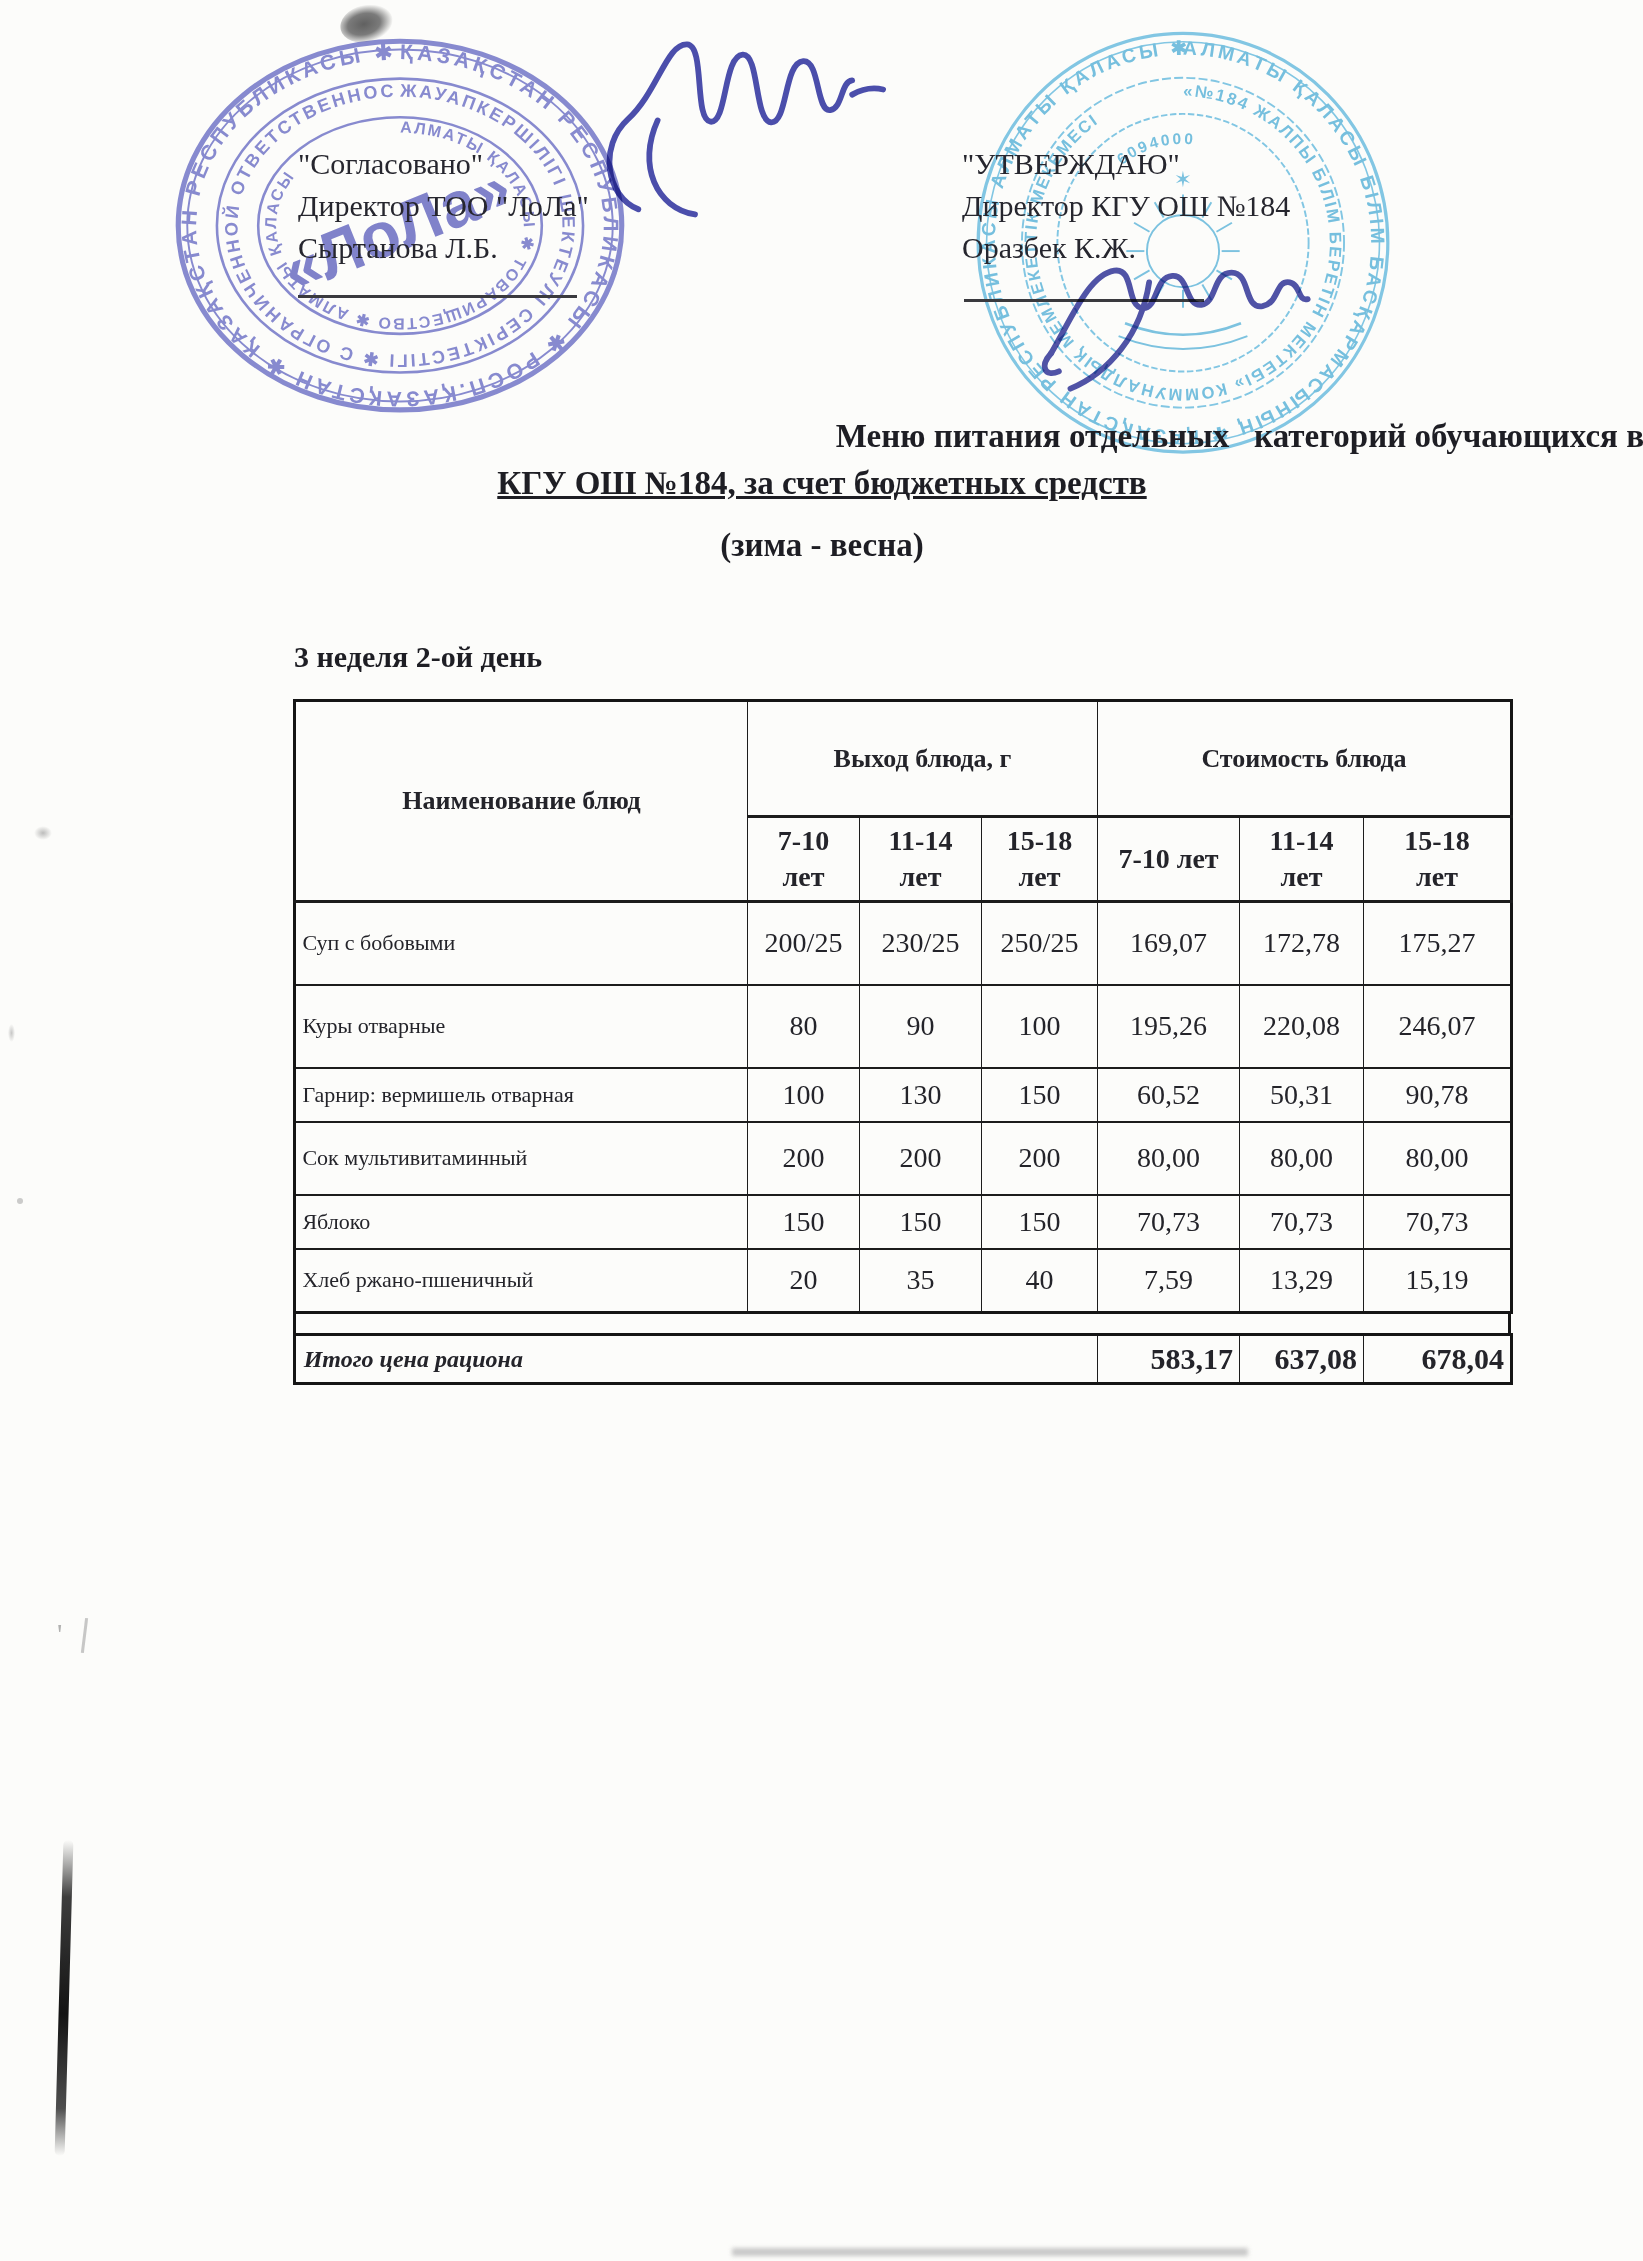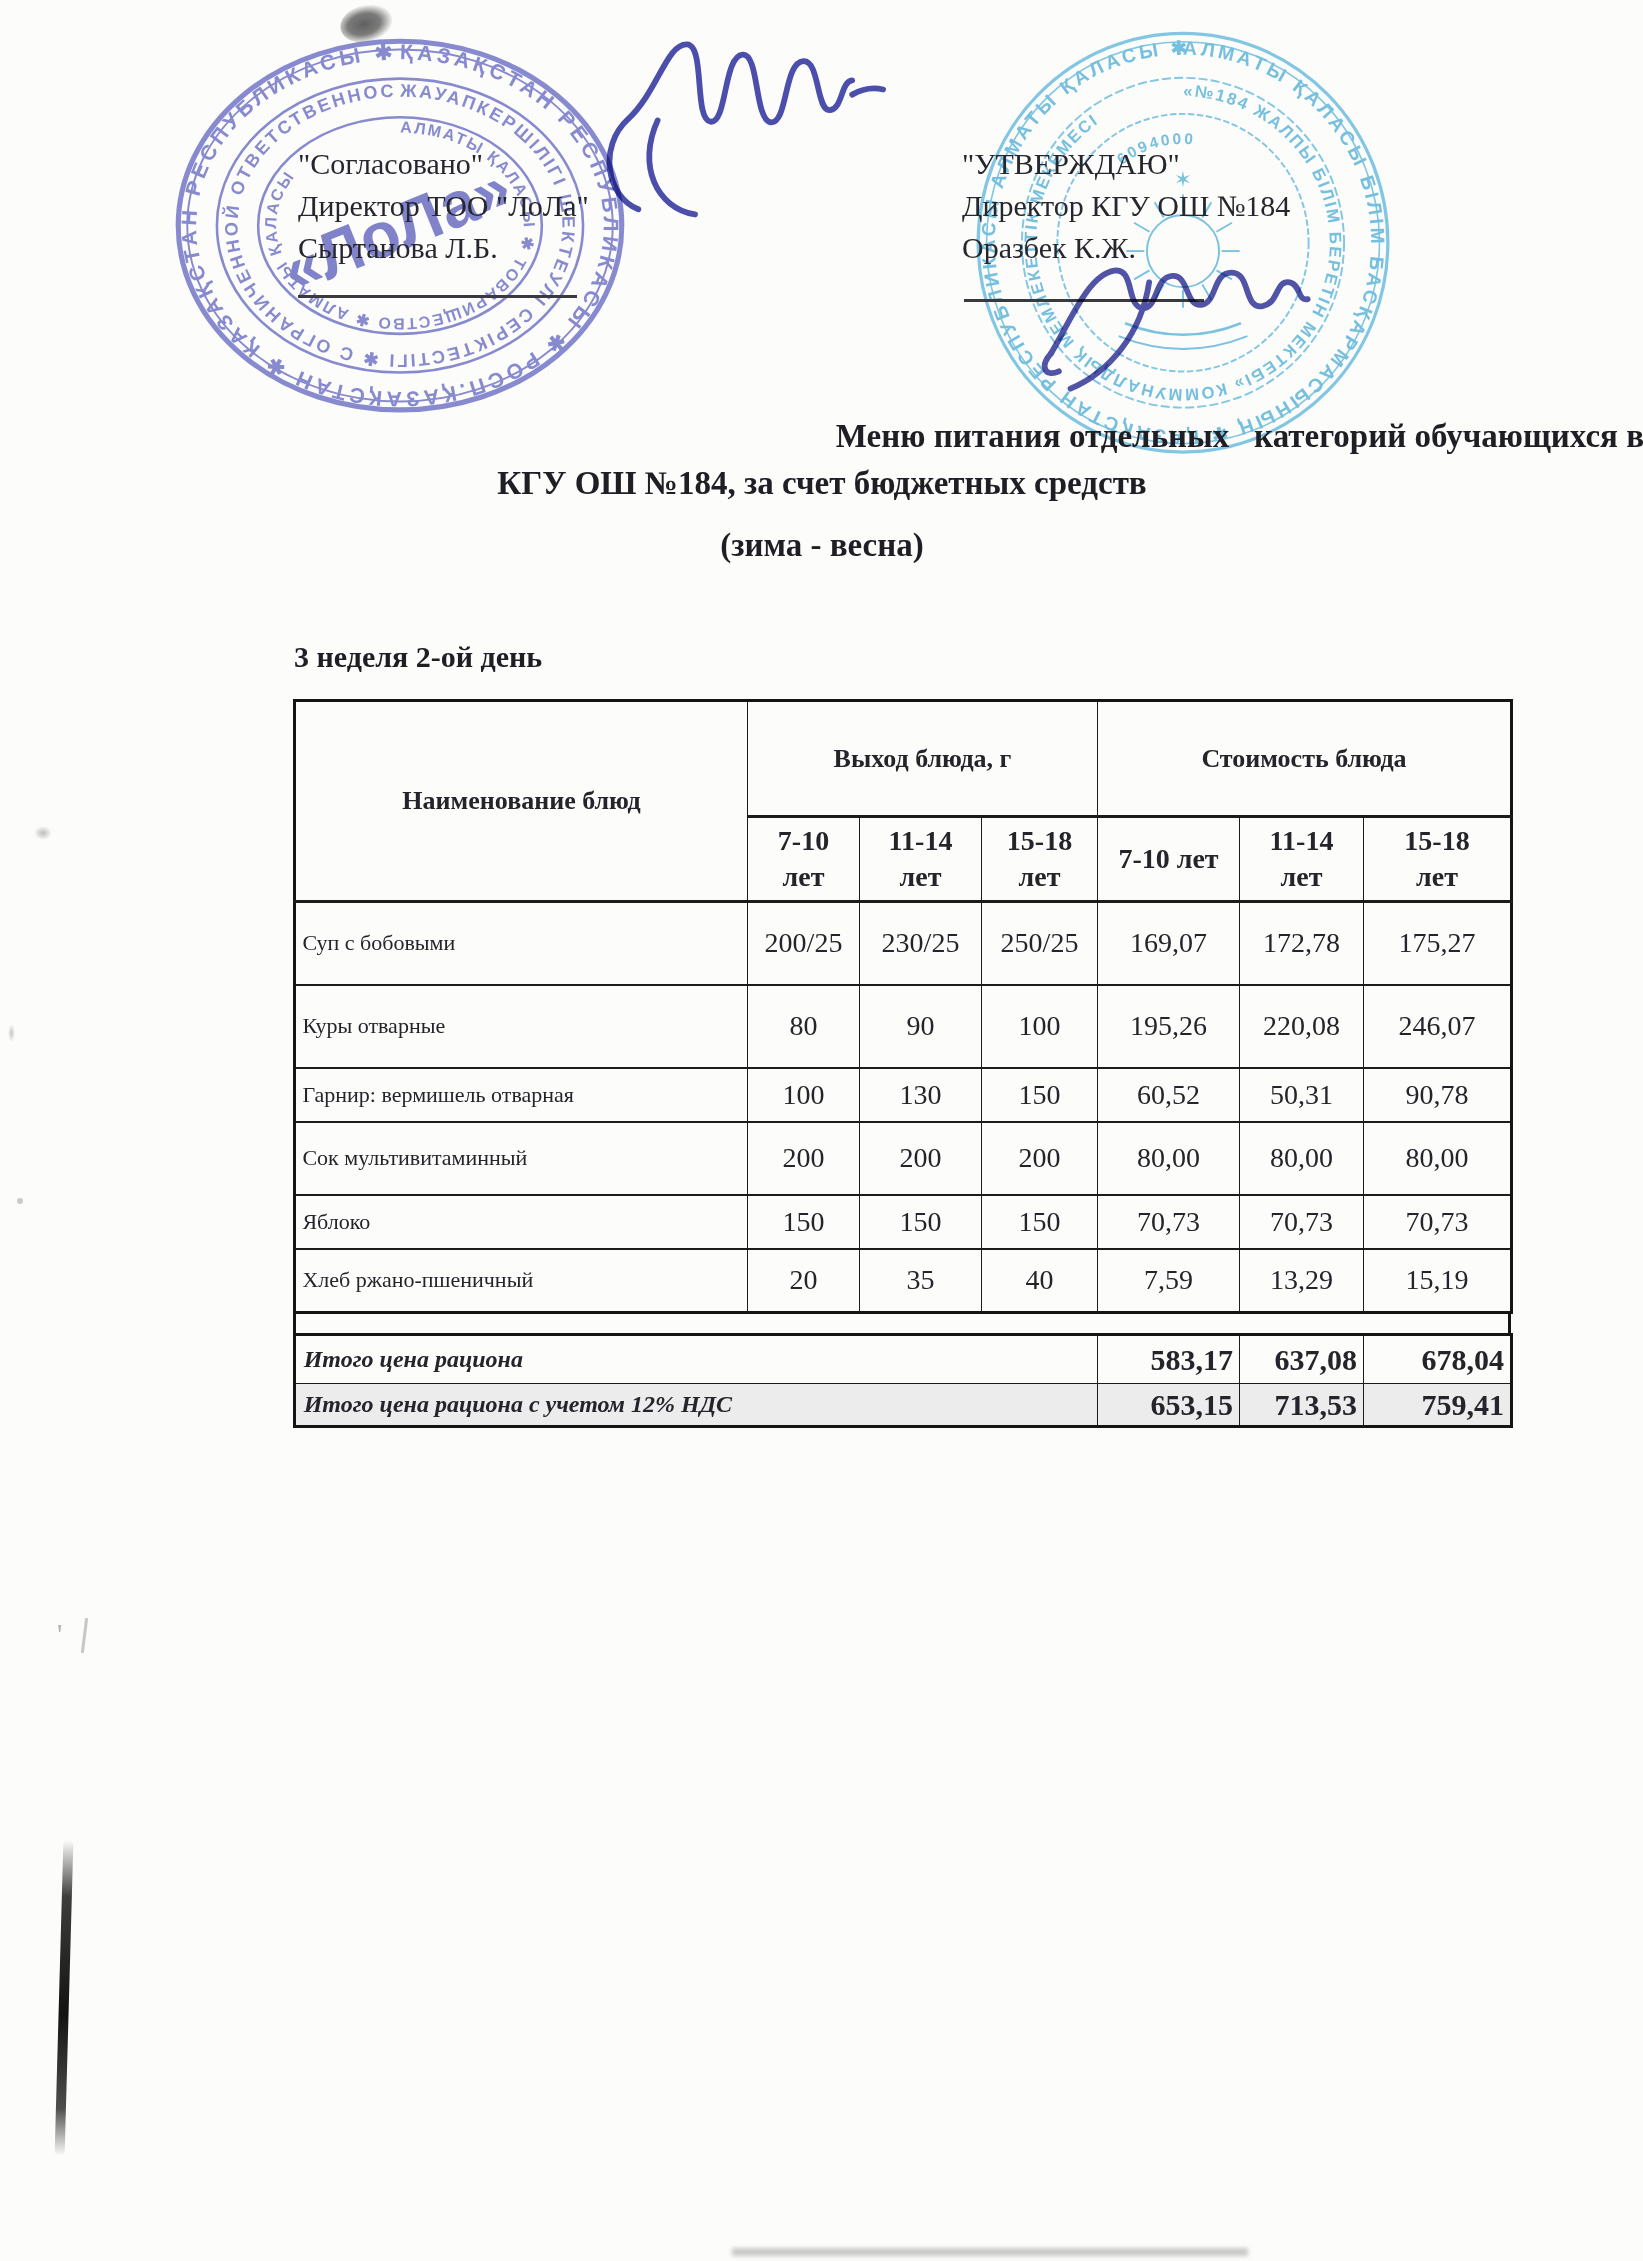--- a/index.html
+++ b/index.html
@@ -19,21 +19,21 @@
   .sign-line{position:absolute;z-index:4;height:2.6px;background:#3a3a3e;}
   .line-left{left:298px;top:295px;width:279px;}
   .line-right{left:964px;top:299px;width:240px;}
 
   
   .title-line{
     position:absolute;left:0;width:1644px;text-align:center;z-index:4;
     font-weight:bold;font-size:33px;color:#1e1e24;white-space:pre-wrap;
   }
   .t1{top:418px;text-align:right;}
-  .t2{top:465px;}
+  .t2{top:465px;text-decoration:underline;}
   .t3{top:527px;}
 
   .week-heading{
     position:absolute;left:294px;top:640px;z-index:4;
     font-weight:bold;font-size:30px;color:#1e1e24;
   }
 
   
   .stamp{position:absolute;z-index:2;mix-blend-mode:multiply;filter:blur(0.5px);}
   .stamp-left{left:155px;top:18px;width:490px;height:419px;opacity:0.72;}
@@ -291,24 +291,18 @@
           <col class="tc2">
           <col class="tc3">
       </colgroup>
       <tbody>
         <tr class="tr0">
           <td class="tlabel">Итого цена рациона</td>
           <td class="tval">583,17</td>
           <td class="tval">637,08</td>
           <td class="tval">678,04</td>
         </tr>
-        <tr class="tr1">
-          <td class="tlabel">Итого цена рациона с учетом 12% НДС</td>
-          <td class="tval">653,15</td>
-          <td class="tval">713,53</td>
-          <td class="tval">759,41</td>
-        </tr>
       </tbody>
     </table>
   </div>
 
 </div>
 
 
 </body></html>

